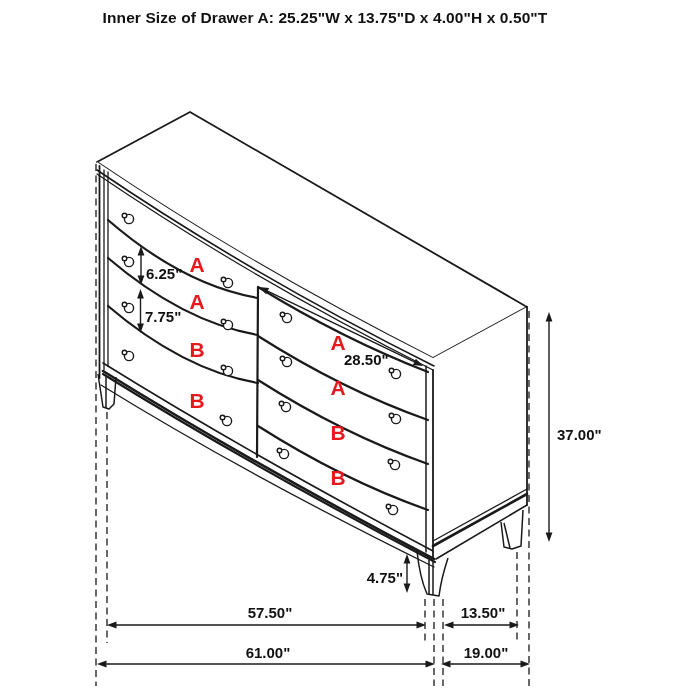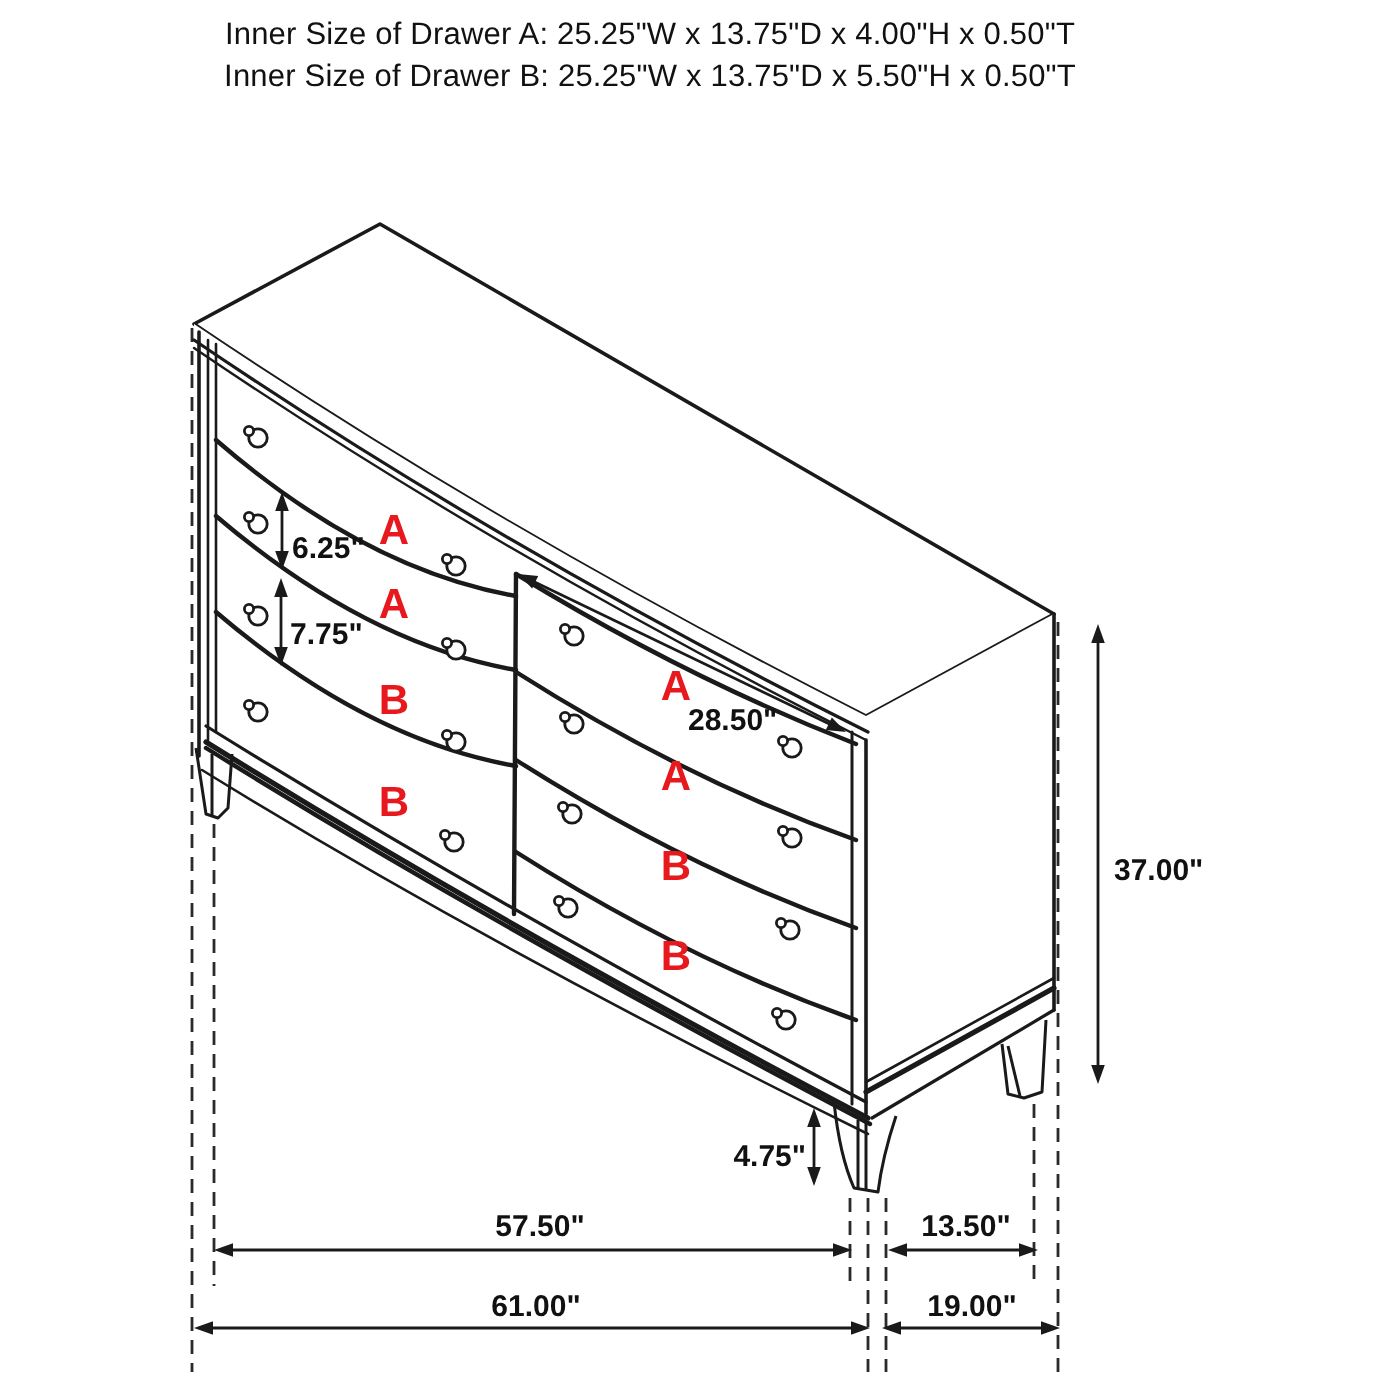--- a/index.html
+++ b/index.html
@@ -6,34 +6,33 @@
   body{
     width:700px;height:700px;background:#ffffff;
     font-family:"Liberation Sans", sans-serif;
     position:relative;overflow:hidden;
   }
   .header{
     position:absolute;top:7px;left:0;width:650px;
     text-align:center;color:#111111;
   }
   .header div{
-    font-size:15.5px;font-weight:normal;line-height:21px;
+    font-size:15.5px;font-weight:bold;line-height:21px;
     letter-spacing:0.1px;white-space:nowrap;
   }
   .drawing{position:absolute;top:0;left:0;}
   svg text{font-family:"Liberation Sans", sans-serif;}
   .dim-text{font-size:15px;font-weight:bold;fill:#111111;}
   .drawer-letter{font-size:21px;font-weight:bold;fill:#e8191e;}
 </style>
 </head>
 <body>
 
 <div class="header">
   <div>Inner Size of Drawer A: 25.25"W x 13.75"D x 4.00"H x 0.50"T</div>
-  <div>Inner Size of Drawer B: 25.25"W x 13.75"D x 5.50"H x 0.50"T</div>
 </div>
 
 <svg class="drawing" width="700" height="700" viewBox="0 0 700 700">
 
   <g stroke="#2a2a2a" stroke-width="1.4" stroke-dasharray="7 4.5" fill="none">
     <path d="M96,164 V686"></path>
     <path d="M107,412 V643"></path>
     <path d="M425,599 V643"></path>
     <path d="M434,599 V686"></path>
     <path d="M443,599 V686"></path>

